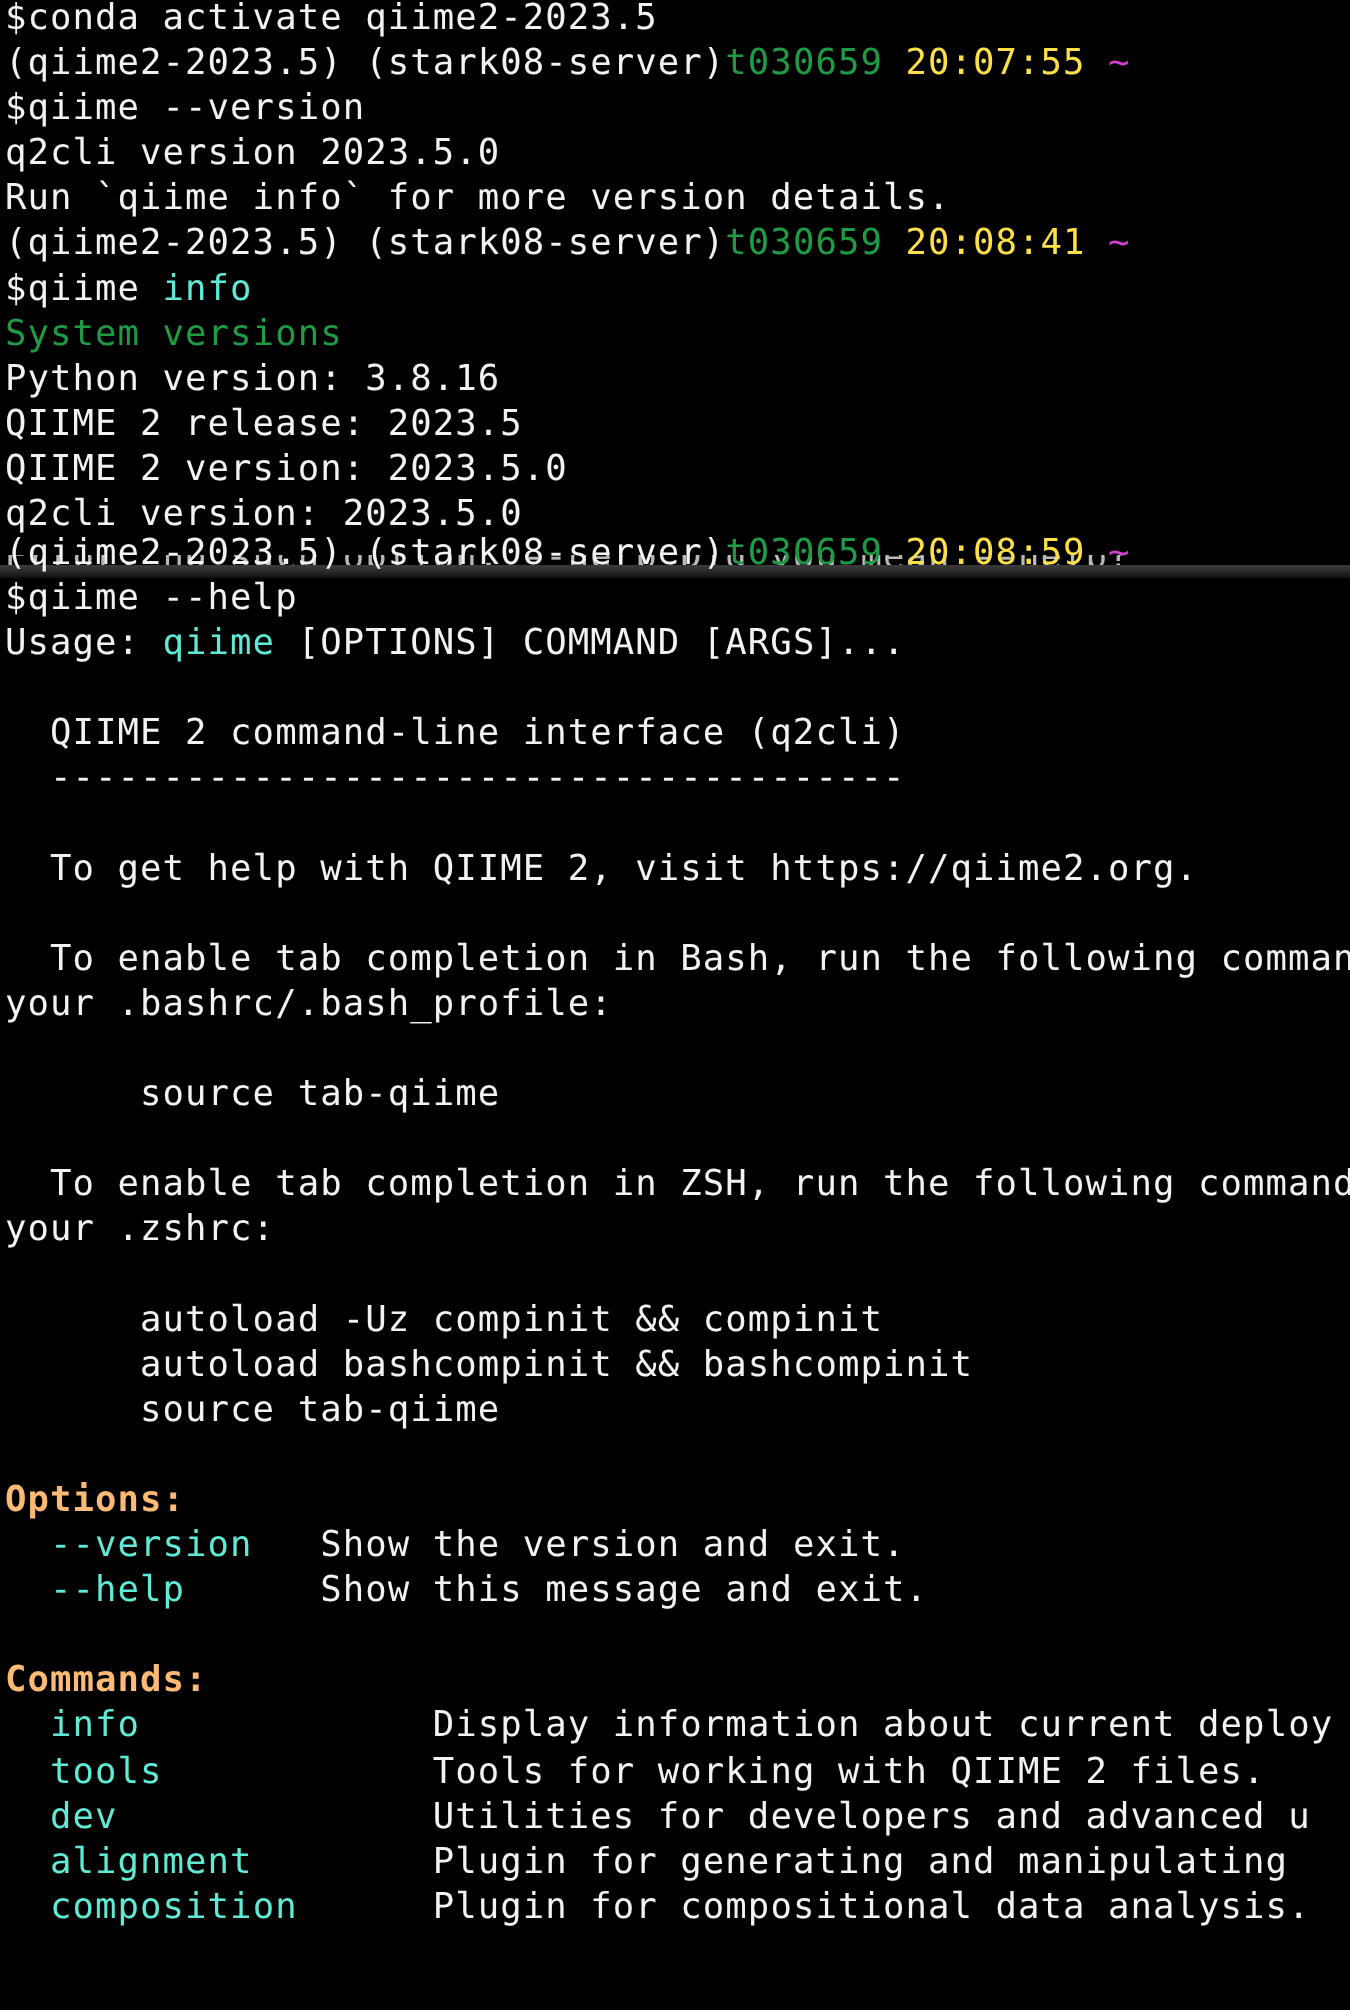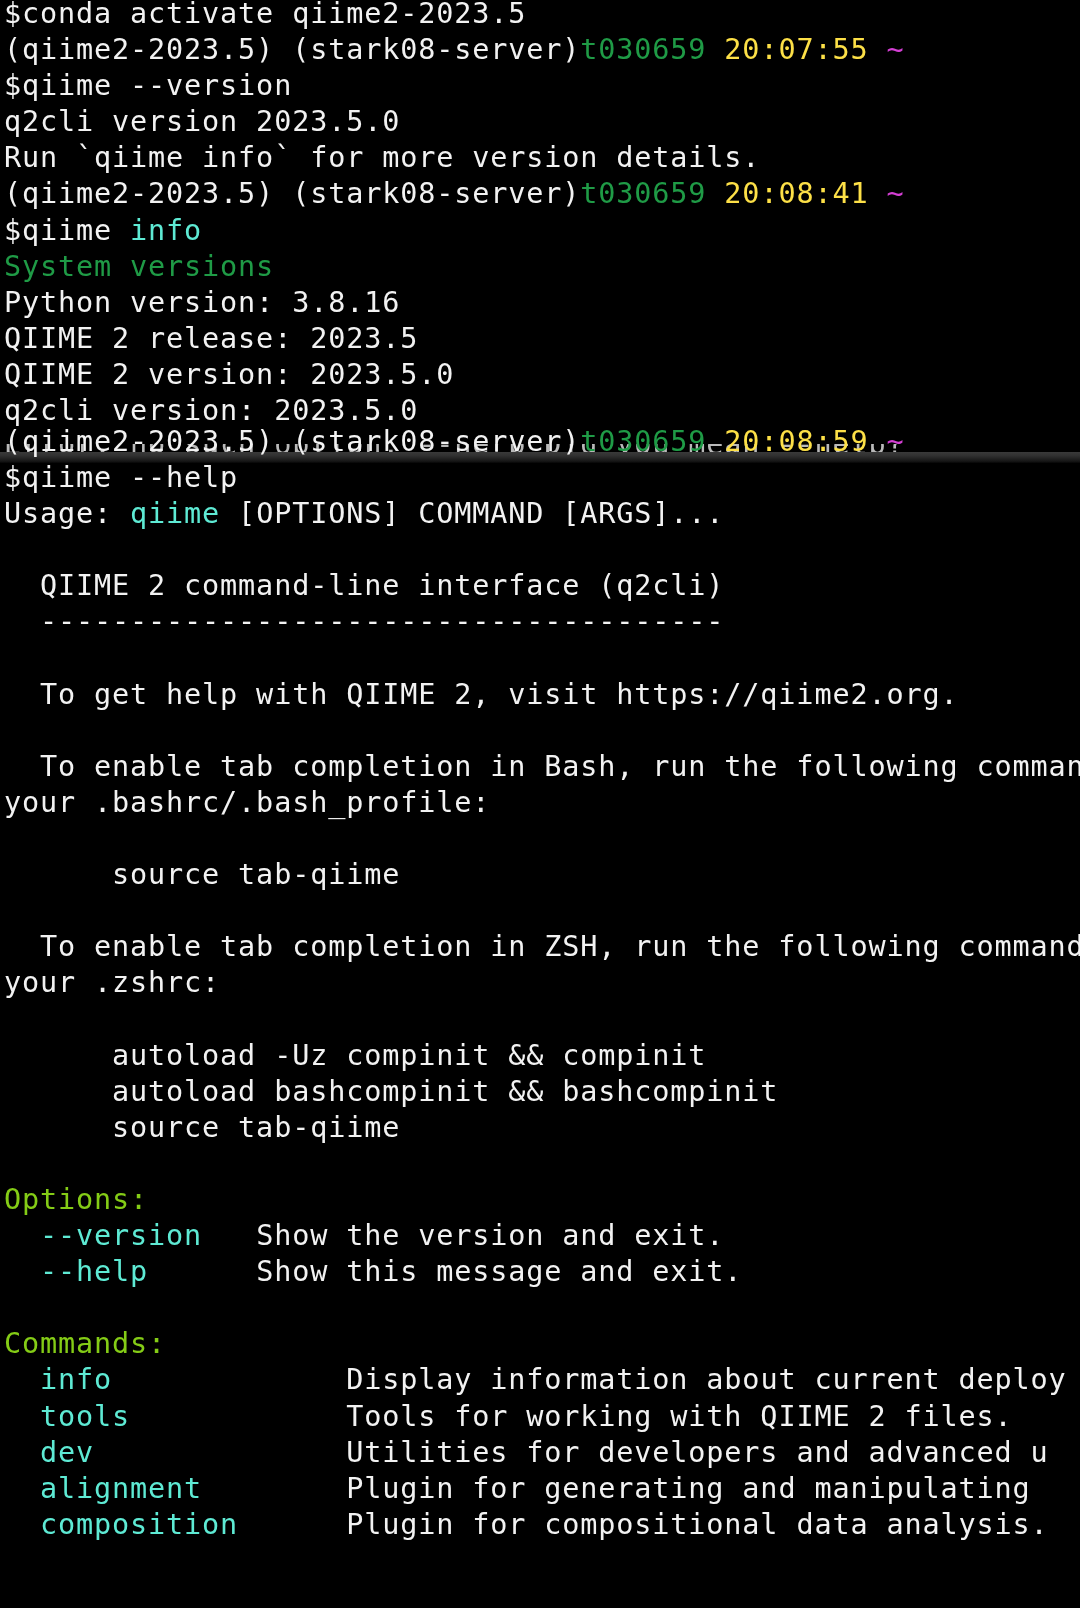--- a/index.html
+++ b/index.html
@@ -53,21 +53,21 @@
     display: block;
     height: 36.1px;
   }
 
   
   .c-white    { color: #f2f2f2; }
   .c-blue     { color: #5eead4; }
   .c-green    { color: #1f9b46; }
   .c-yellow   { color: #fde047; }
   .c-magenta  { color: #d43fd4; }
-  .c-bold     { font-weight: normal; color: #84cc16; }
+  .c-bold     { font-weight: bold; color: #fdba74; }
 
   
   #seam-wrap {
     position: absolute;
     left: 0;
     top: 444px;
     width: 1080px;
     height: 19px;
     overflow: hidden;
   }

